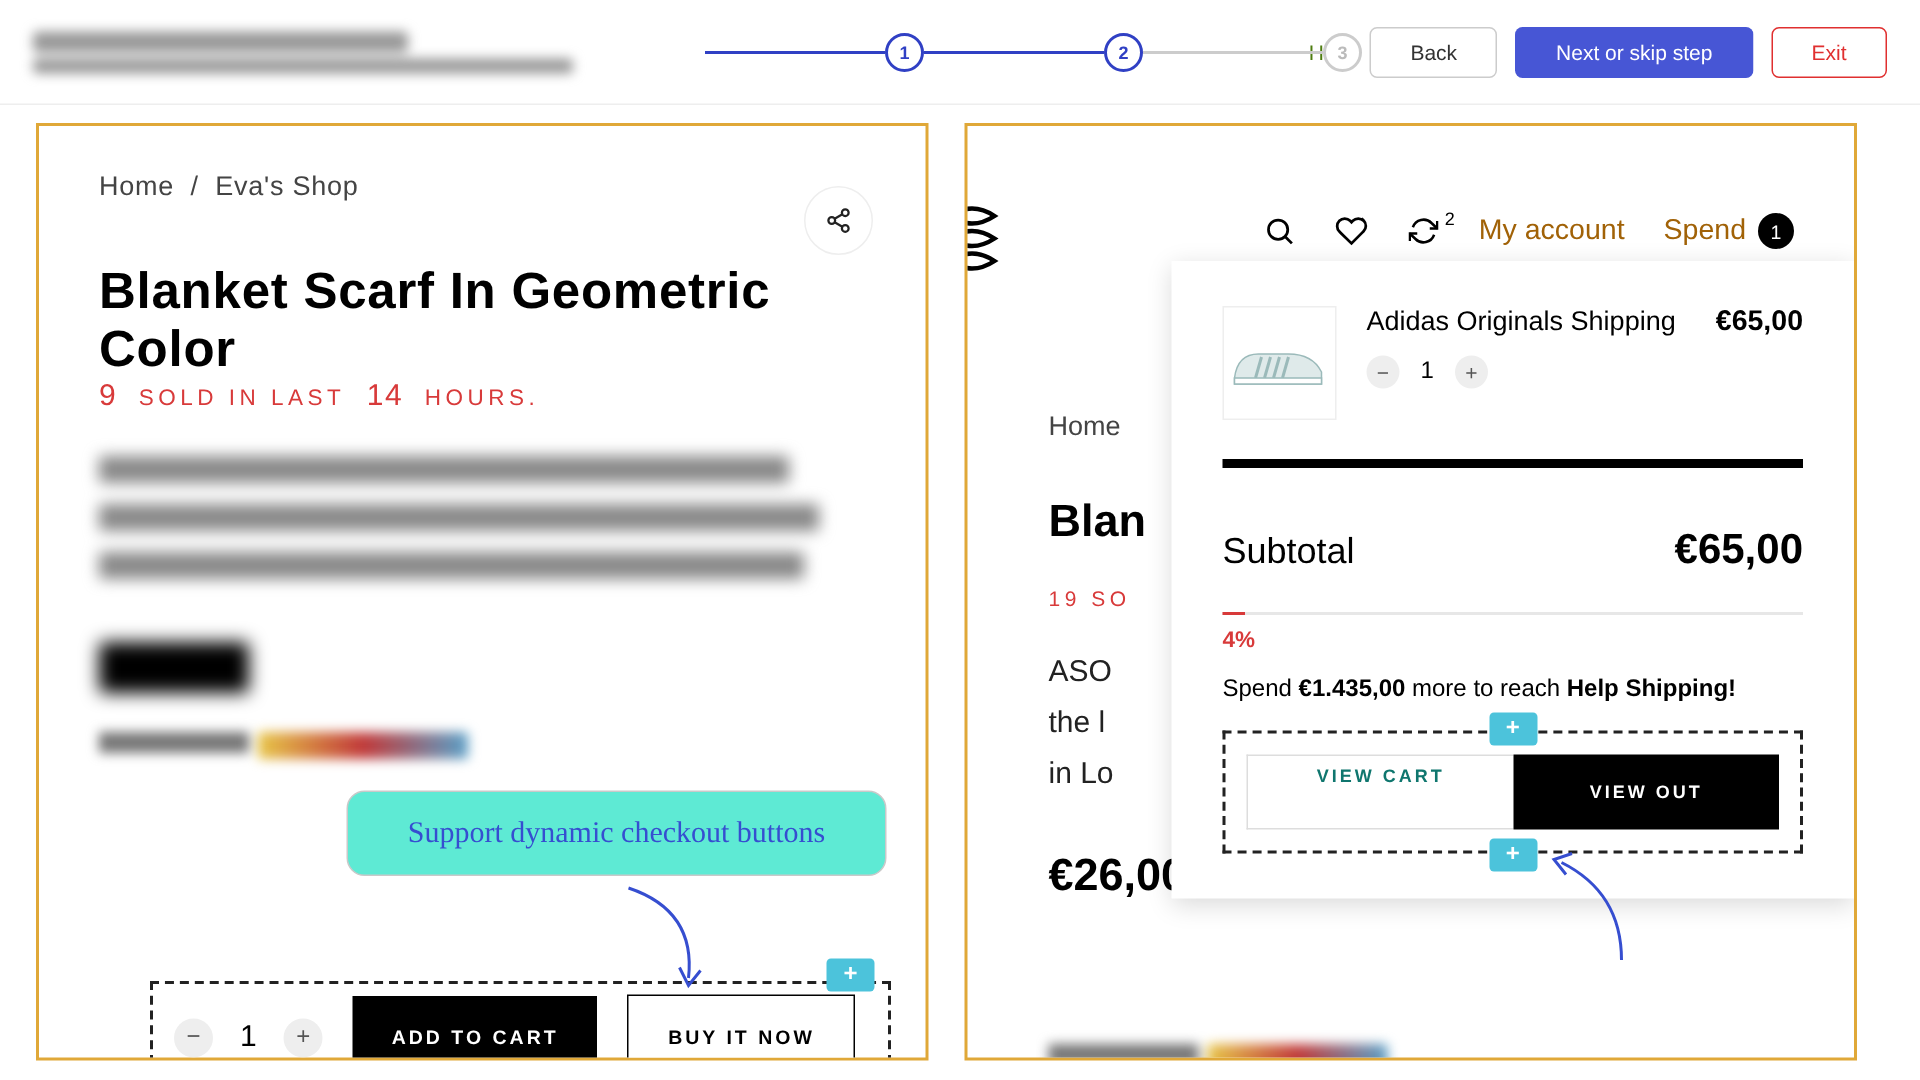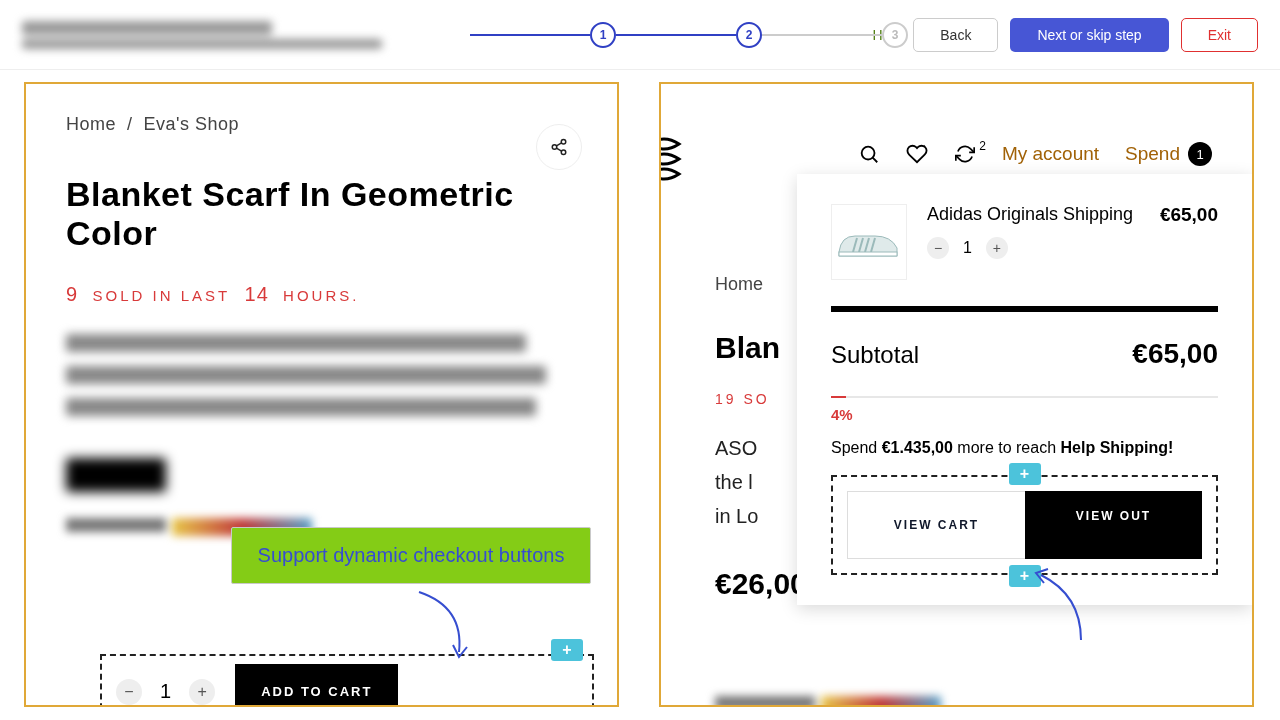--- a/index.html
+++ b/index.html
@@ -17,42 +17,42 @@
   .step-circle { width: 26px; height: 26px; border-radius: 50%; border: 2px solid #3040c4; display: flex; align-items: center; justify-content: center; font-size: 12px; font-weight: 600; color: #3040c4; background: #fff; }
   .step-circle.inactive { border-color: #ccc; color: #bbb; }
   .topbar-right { display: flex; align-items: center; gap: 12px; }
   .help-link { color: #4d7c0f; font-size: 14px; cursor: pointer; }
   .btn { padding: 8px 26px; border-radius: 5px; font-size: 14px; cursor: pointer; border: 1px solid transparent; }
   .btn-back { background: #fff; border: 1px solid #ccc; color: #333; }
   .btn-next { background: #4756d5; color: #fff; }
   .btn-exit { background: #fff; border: 1px solid #e03030; color: #e03030; }
 
   
-  .panels { display: flex; gap: 40px; padding: 12px 24px; }
+  .panels { display: flex; gap: 24px; padding: 12px 24px; }
   .panel { border: 2px solid #e0a838; background: #fff; position: relative; overflow: hidden; }
   .panel-left { width: 595px; height: 625px; padding: 30px 40px 20px 40px; }
   .panel-right { width: 595px; height: 625px; padding: 20px 40px; position: relative; }
 
   
   .share-circle { position: absolute; right: 35px; top: 40px; width: 46px; height: 46px; border-radius: 50%; border: 1px solid #eee; display: flex; align-items: center; justify-content: center; cursor: pointer; }
   .breadcrumb { font-size: 18px; color: #444; letter-spacing: .5px; font-weight: 300; }
   .prod-title { font-size: 34px; font-weight: 600; margin-top: 40px; letter-spacing: .5px; }
-  .social-proof { color: #d83a3a; font-size: 15px; letter-spacing: 3px; margin-top: 30px; font-weight: 500; }
+  .social-proof { color: #d83a3a; font-size: 15px; letter-spacing: 3px; font-weight: 500; }
   .social-proof .n { font-size: 20px; letter-spacing: 1px; }
   .blur-block { margin-top: 28px; filter: blur(5px); }
   .blur-row { height: 18px; background: #888; margin-bottom: 14px; border-radius: 2px; }
   .blur-row.w1 { width: 460px; }
   .blur-row.w2 { width: 480px; }
   .blur-row.w3 { width: 470px; }
   .blur-price { margin-top: 42px; width: 100px; height: 34px; background: #000; filter: blur(6px); border-radius: 3px; }
   .blur-badges { margin-top: 26px; display: flex; gap: 6px; filter: blur(4px); }
   .blur-badges div:first-child { width: 100px; height: 14px; background: #777; }
   .blur-badges .colorbar { width: 140px; height: 18px; background: linear-gradient(90deg, #e7c648, #c13a3a, #5aa0c8); border-radius: 2px; }
 
-  .callout { position: absolute; background: #84cc16; border: 1px solid #c9c9c9; padding: 16px 22px; font-size: 20px; color: #364ed0; border-radius: 2px; z-index: 50; }
+  .callout { position: absolute; background: #5eead4; border: 1px solid #c9c9c9; padding: 16px 22px; font-size: 20px; color: #364ed0; border-radius: 12px; z-index: 50; font-family: Liberation Serif, serif; }
   .callout1 { left: 205px; top: 443px; width: 360px; text-align: center; }
   svg.arrow { position: absolute; z-index: 49; }
   .arrow1 { left: 383px; top: 503px; width: 70px; height: 80px; }
 
   .action-box { position: absolute; left: 74px; top: 570px; width: 494px; height: 75px; border: 2px dashed #222; display: flex; align-items: center; padding: 0 14px; gap: 20px; }
   .qty { display: flex; align-items: center; gap: 18px; }
   .qty-btn { width: 26px; height: 26px; border-radius: 50%; background: #eee; display: flex; align-items: center; justify-content: center; font-size: 16px; color: #555; cursor: pointer; }
   .qty-val { font-size: 20px; }
   .atc { background: #000; color: #fff; letter-spacing: 2px; font-size: 13px; font-weight: 600; padding: 20px 26px; cursor: pointer; }
   .buynow { background: #fff; color: #000; letter-spacing: 2px; font-size: 13px; font-weight: 600; padding: 20px 26px; border: 1px solid #000; cursor: pointer; }
@@ -78,31 +78,31 @@
 
   
   .mini-cart { position: absolute; right: 0; top: 90px; width: 455px; background: #fff; box-shadow: 0 4px 16px rgba(0,0,0,.15); padding: 30px 34px; z-index: 40; }
   .mc-row { display: flex; gap: 20px; align-items: flex-start; }
   .mc-img { width: 76px; height: 76px; border: 1px solid #eee; display: flex; align-items: center; justify-content: center; }
   .mc-name { font-size: 18px; font-weight: 500; }
   .mc-price { font-size: 19px; font-weight: 600; margin-left: auto; white-space: nowrap; }
   .mc-qty { display: flex; align-items: center; gap: 14px; margin-top: 12px; }
   .mc-qty .qty-btn { width: 22px; height: 22px; font-size: 14px; }
   .mc-divider { width: 100%; height: 6px; background: #000; margin-top: 26px; }
-  .mc-subtotal { display: flex; justify-content: space-between; align-items: baseline; margin-top: 26px; }
+  .mc-subtotal { display: flex; justify-content: space-between; align-items: baseline; margin-top: 38px; }
   .mc-sub-label { font-size: 24px; font-weight: 500; }
   .mc-sub-price { font-size: 28px; font-weight: 700; }
   .mc-progress { height: 2px; background: #e7e7e7; margin-top: 26px; position: relative; }
   .mc-progress .fill { position: absolute; left: 0; top: 0; height: 2px; width: 4%; background: #d83a3a; }
   .mc-pct { color: #d83a3a; font-size: 15px; font-weight: 600; margin-top: 8px; }
   .mc-freeship { font-size: 16px; margin-top: 16px; }
   .mc-freeship strong { font-weight: 700; }
   .mc-btns-wrap { border: 2px dashed #222; padding: 14px; margin-top: 18px; position: relative; }
   .mc-btns { display: flex; width: 100%; }
-  .mc-view { flex: 1; background: #fff; color: #0f172a; letter-spacing: 2px; font-size: 12px; font-weight: 600; text-align: center; padding: 26px 0; border: 1px solid #ddd; border-right: none; cursor: pointer; }
+  .mc-view { flex: 1; background: #fff; color: #0f766e; letter-spacing: 2px; font-size: 12px; font-weight: 600; text-align: center; padding: 6px 0; border: 1px solid #ddd; border-right: none; cursor: pointer; }
   .mc-checkout { flex: 1; background: #000; color: #fff; letter-spacing: 2px; font-size: 12px; font-weight: 600; text-align: center; padding: 18px 0; cursor: pointer; }
   .mc-plus { width: 32px; height: 22px; background: #4cc3db; color: #fff; display: flex; align-items: center; justify-content: center; font-size: 16px; font-weight: 700; border-radius: 3px; position: absolute; left: 50%; transform: translateX(-50%); cursor: pointer; }
   .mc-plus.top { top: -14px; }
   .mc-plus.bot { bottom: -14px; }
   .arrow2 { left: 1026px; top: 565px; width: 70px; height: 80px; }
 
   .rp-blur-badges { position: absolute; left: 54px; top: 612px; display: flex; gap: 6px; filter: blur(4px); }
   .rp-blur-badges div:first-child { width: 100px; height: 14px; background: #777; }
   .rp-blur-badges .colorbar { width: 120px; height: 18px; background: linear-gradient(90deg, #e7c648, #c13a3a, #5aa0c8); border-radius: 2px; }
 
@@ -168,20 +168,21 @@
         <div class="colorbar"></div>
       </div>
 
     <div class="action-box">
       <div class="qty">
         <div class="qty-btn">−</div>
         <div class="qty-val">1</div>
         <div class="qty-btn">+</div>
       </div>
       <div class="atc">ADD TO CART</div>
+      <div class="buynow">BUY IT NOW</div>
     </div>
     <div class="plus-tab pt1">+</div>
 
     <div class="callout callout1">Support dynamic checkout buttons</div>
     <svg class="arrow arrow1" viewBox="0 0 70 80">
         <path d="M10 5 Q 55 20 50 65" fill="none" stroke="#364ed0" stroke-width="2"></path>
         <path d="M44 58 L50 70 L58 60" fill="none" stroke="#364ed0" stroke-width="2"></path>
       </svg>
   </div>
 

